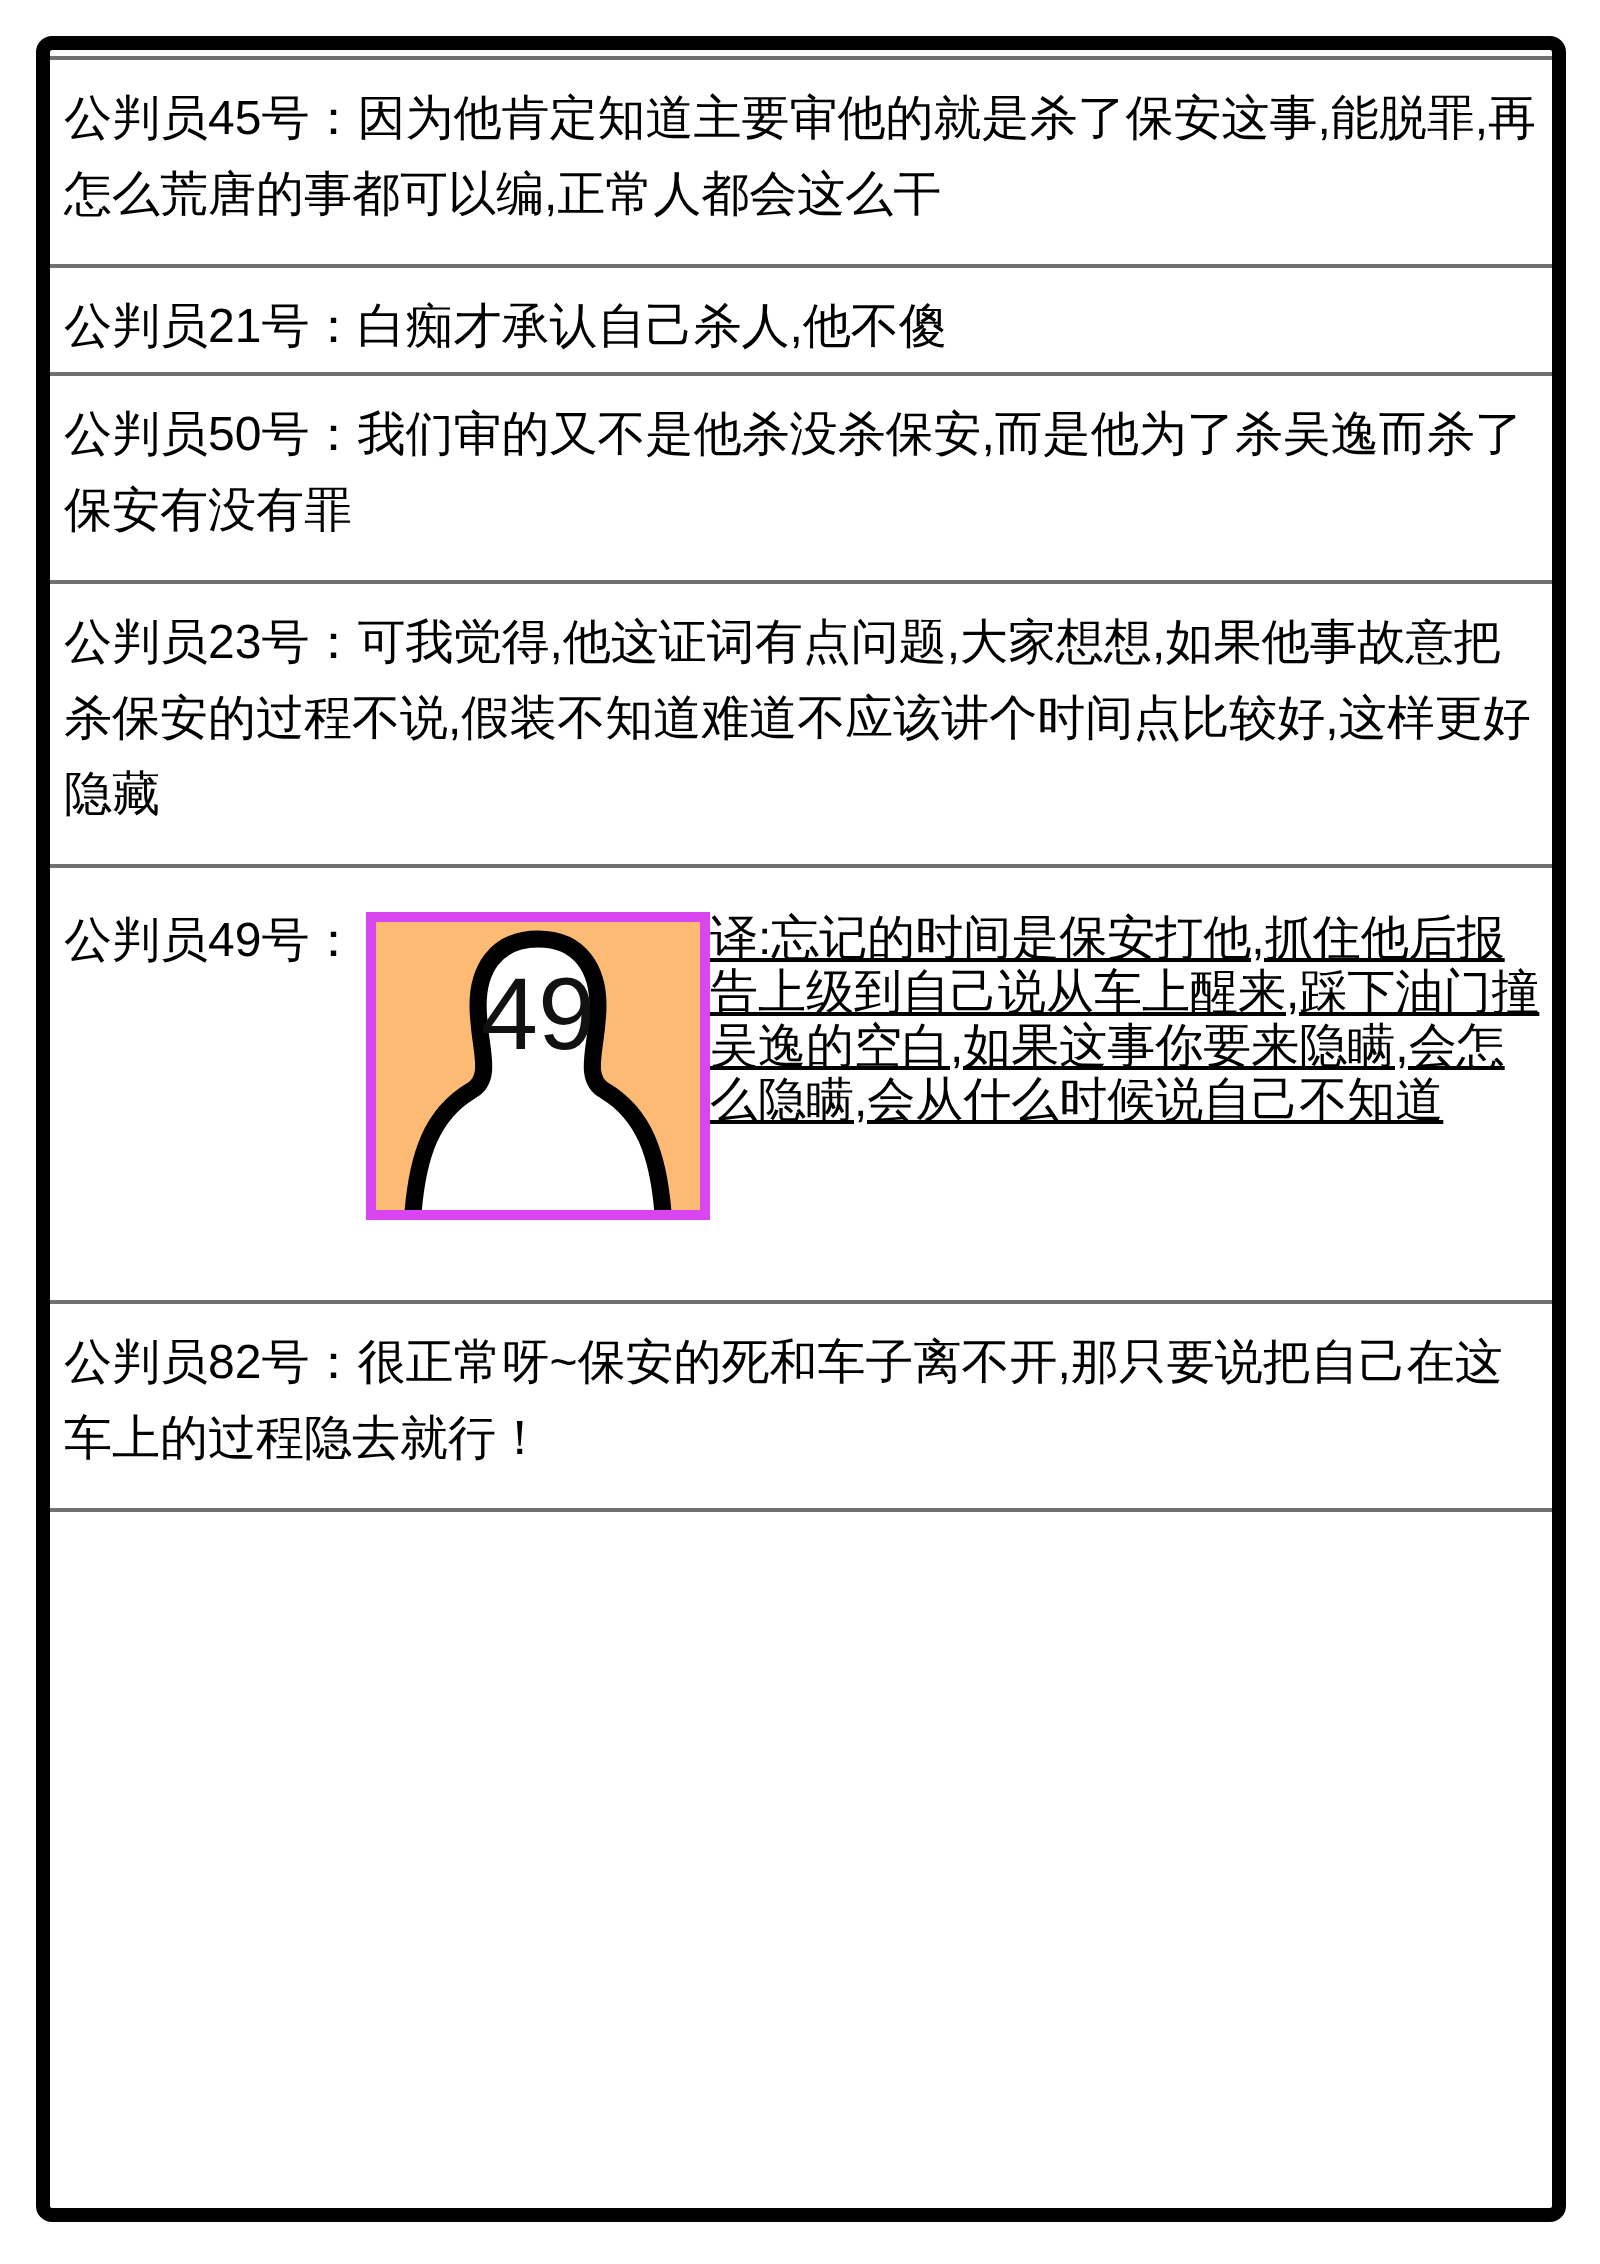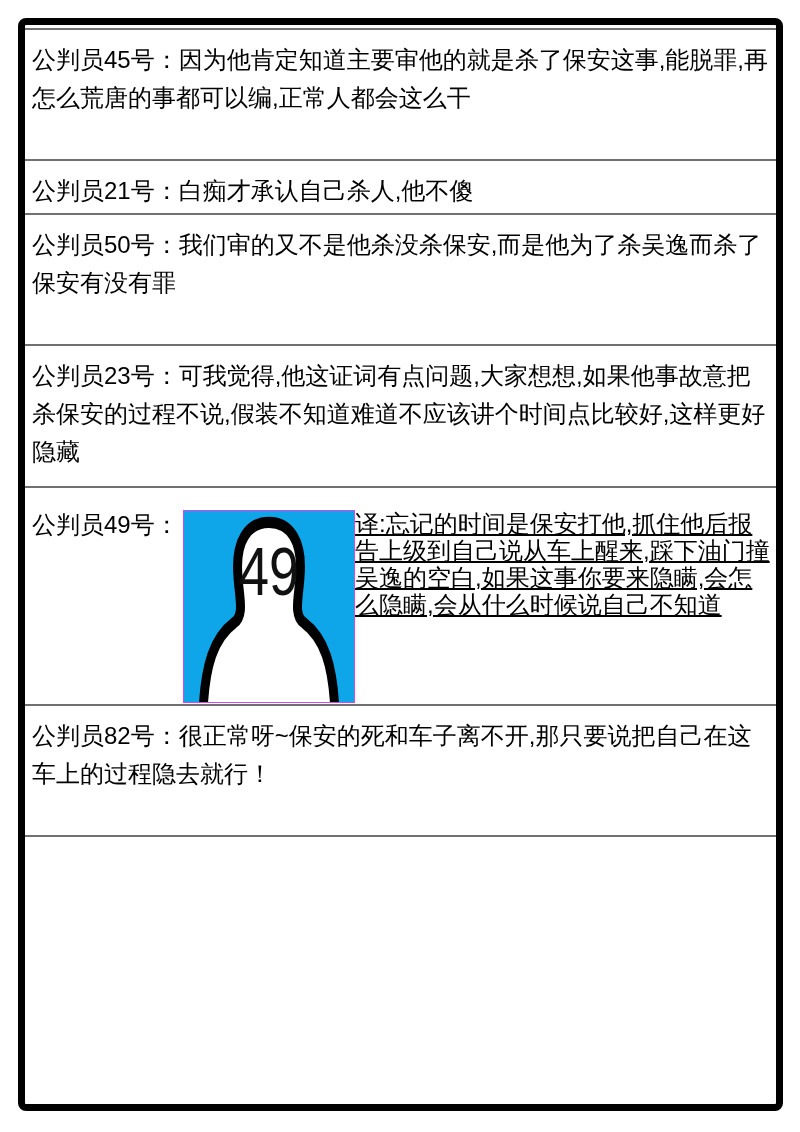--- a/index.html
+++ b/index.html
@@ -25,42 +25,42 @@
   .row {
     box-sizing:border-box;
     border-bottom:2px solid #717171;
     padding:11px 4px 0 7px;
     font-size:24px;
     line-height:38px;
     overflow:hidden;
   }
   .row p { margin:0; }
   .h1 { height:54px; }
-  .h2 { height:131px; }
+  .h2 { height:104px; }
   .h3 { height:142px; }
   .media {
     height:204px;
     padding-top:8px;
     display:flex;
     align-items:flex-start;
     margin-top:14px;
   }
   .media .speaker {
     flex:0 0 auto;
     width:151px;
     line-height:30px;
     white-space:nowrap;
     overflow:hidden;
   }
   .figure {
     flex:0 0 auto;
-    width:172px; height:193px;
+    width:172px; height:154px;
     box-sizing:border-box;
-    background:#0ea5e9;
-    border:1px solid #d946ef;
+    background:#fdba74;
+    border:5px solid #d946ef;
   }
   .figure svg { display:block; width:100%; height:100%; }
   .translation {
     flex:1 1 auto;
     font-size:24px;
     line-height:27px;
     margin:52px 0 0 6px;
     text-decoration:underline;
   }
 </style>

